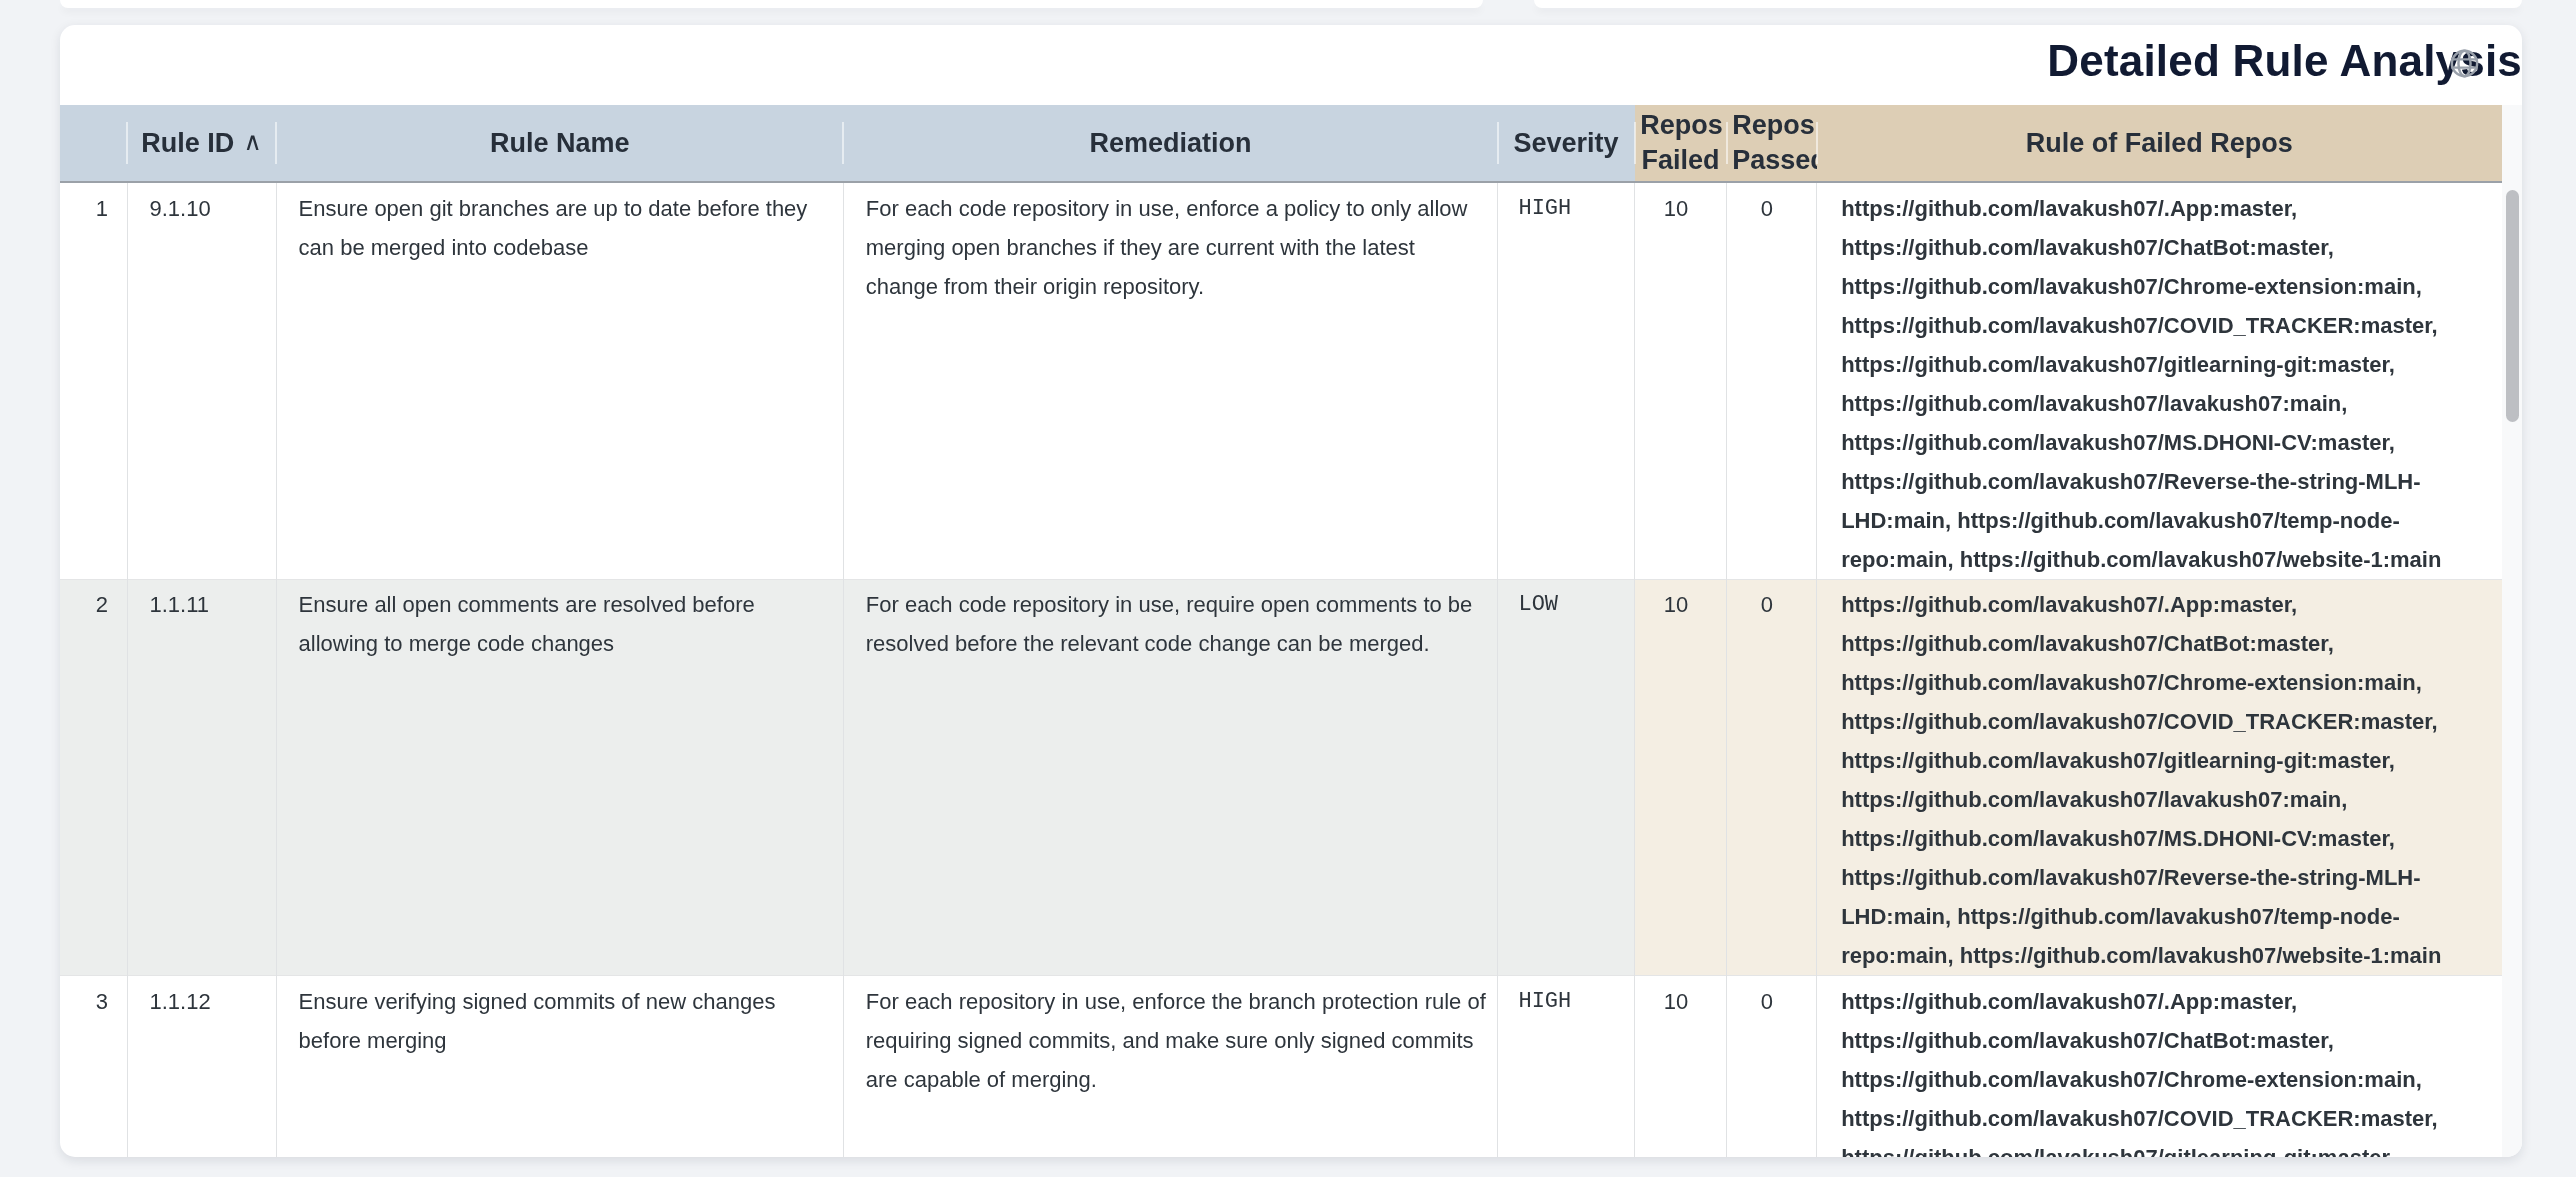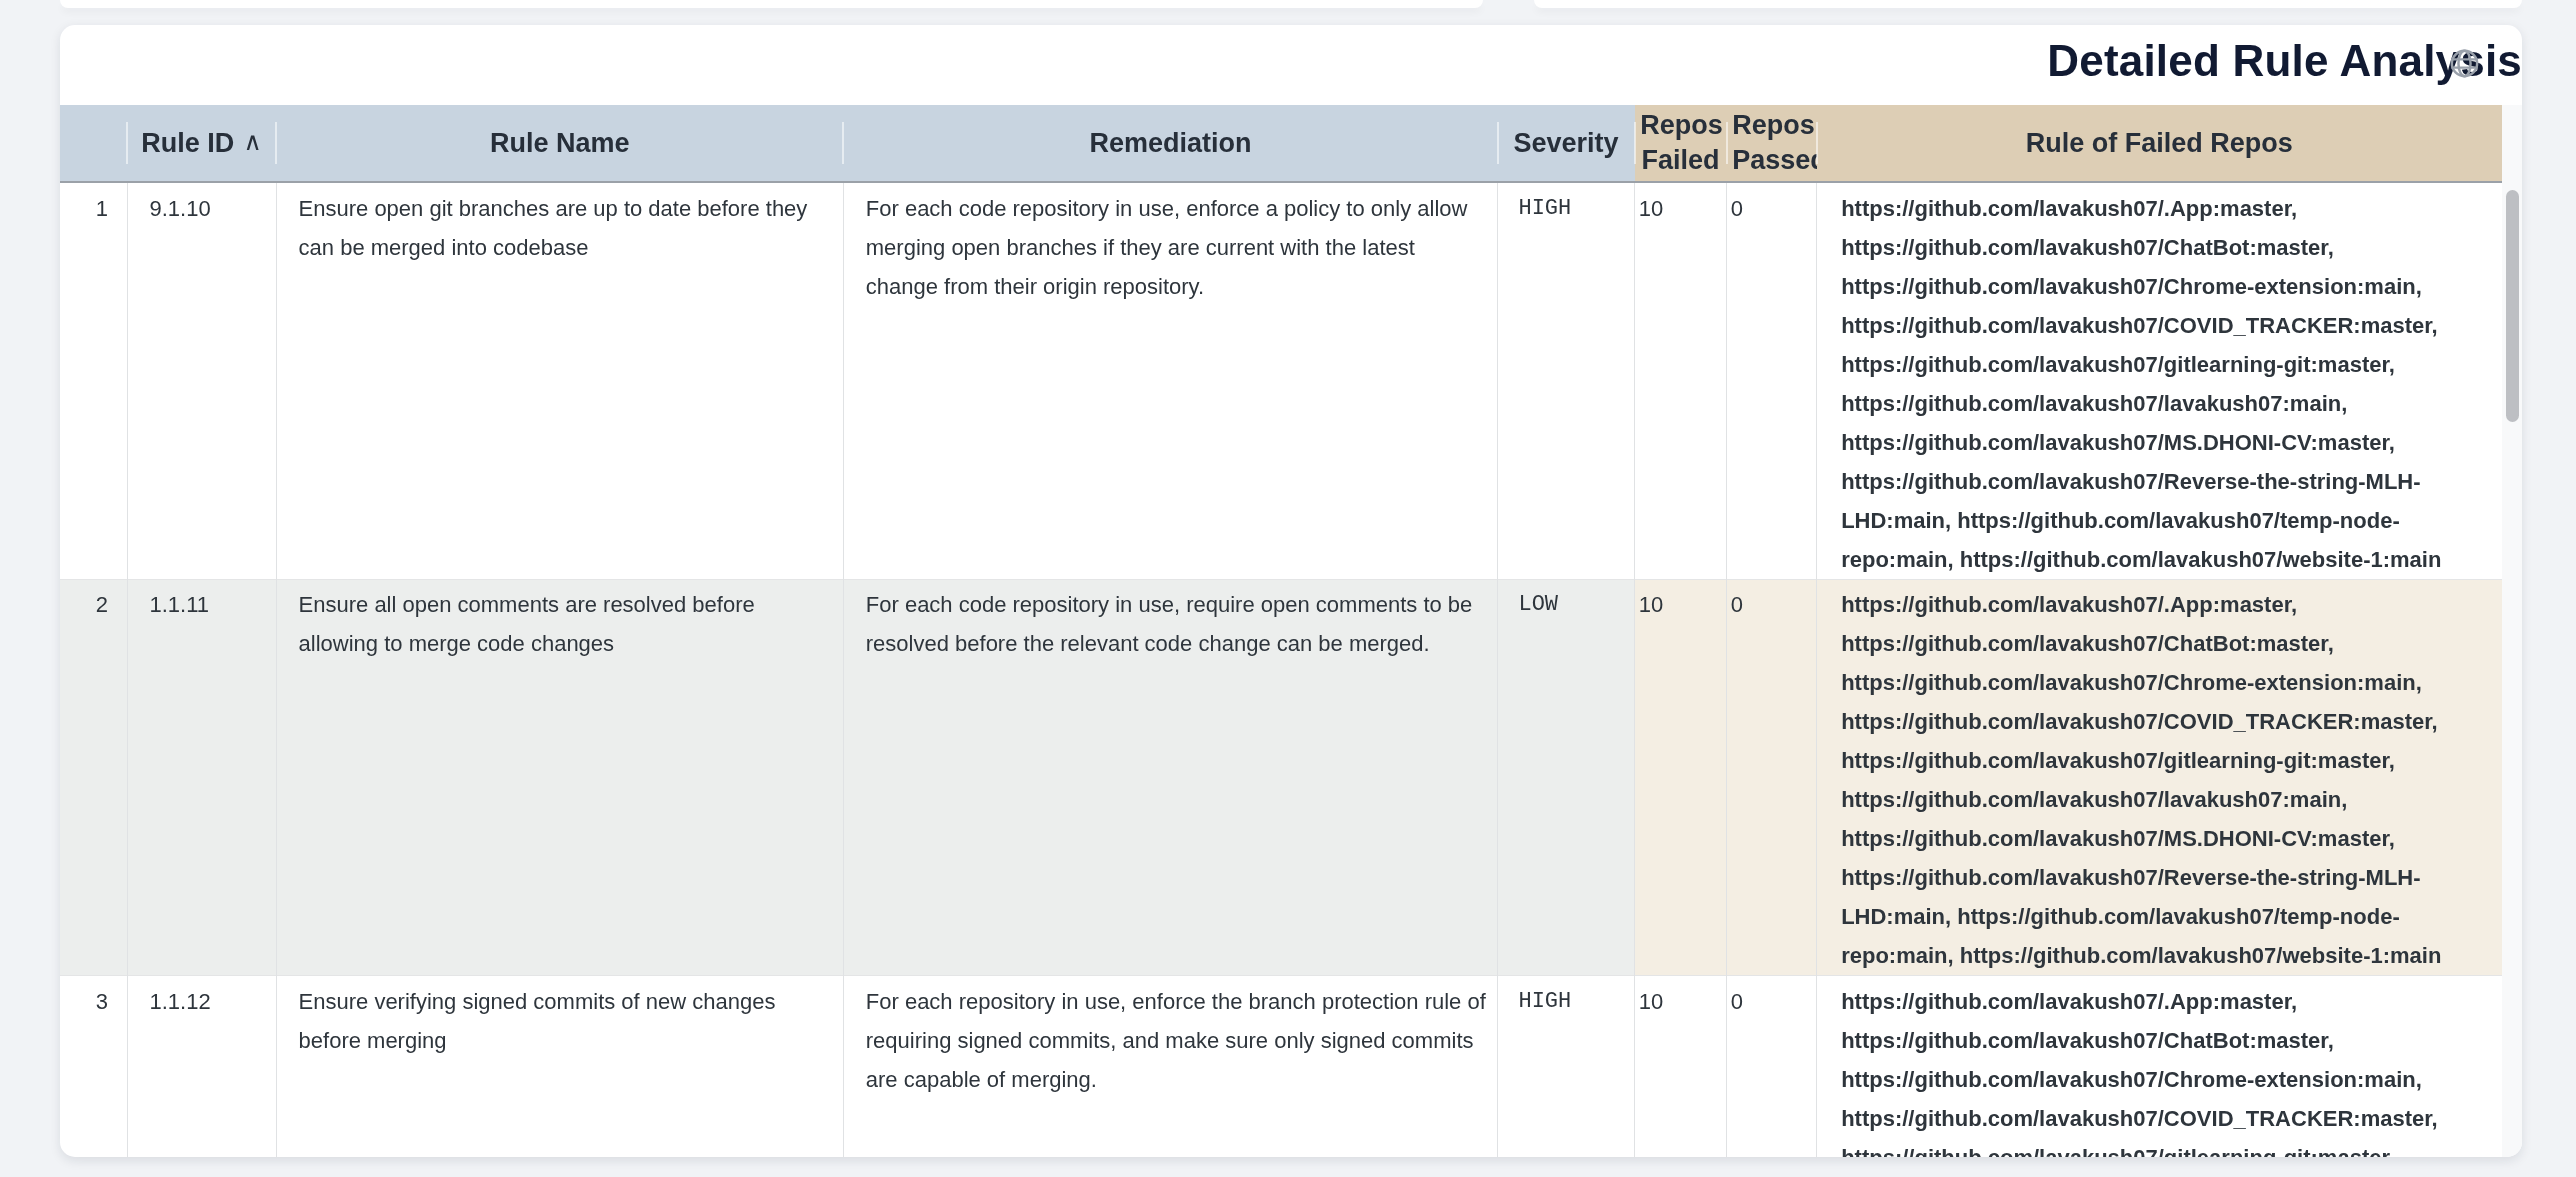--- a/index.html
+++ b/index.html
@@ -86,21 +86,21 @@
     border-left:1.9px solid #e0e2e4;
     overflow-wrap:break-word;
   }
   tbody td:first-child{border-left:none;}
   tbody tr{border-top:0.9px solid #e4e5e6;}
   tbody tr:first-child{border-top:none;}
   tr.r1{height:393px;}
   tr.r2{height:389px;}
   tr.r3{height:389px;}
   td.num{text-align:right;padding-right:18.5px;padding-left:3.7px;}
-  td.center{text-align:left;padding-left:3.7px;padding-right:13px;}
+  td.center{text-align:center;padding-left:3.7px;padding-right:13px;}
   td.sev{padding-left:20.4px;font-family:Liberation Mono, monospace;}
   td.list{padding-left:24px;padding-right:59px;font-weight:bold;}
   
   tr.striped td{background:var(--stripe_gray);}
   tr.striped td.tinted{background:var(--stripe_tan);}
 
   .scroll-track{
     position:absolute;top:80px;left:2442px;width:20.4px;height:1052px;
     background:#f8f9fa;
   }

